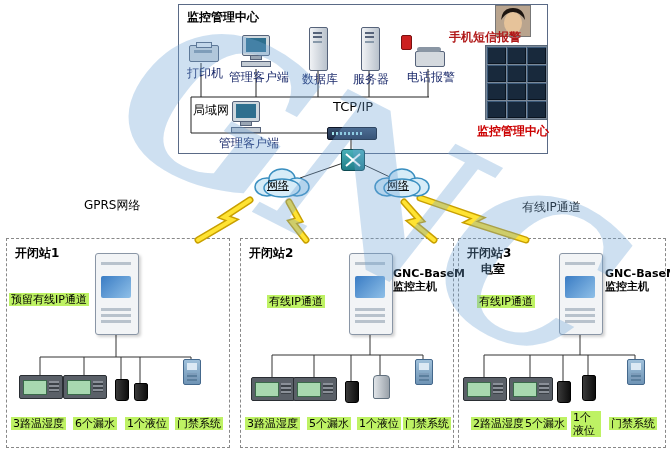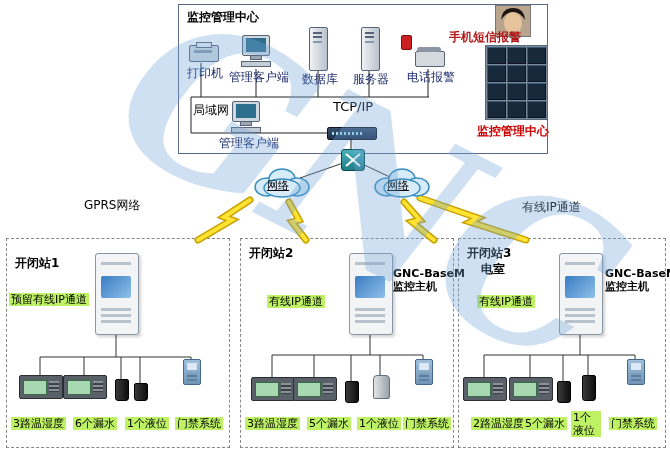--- a/index.html
+++ b/index.html
@@ -212,21 +212,21 @@
       <g stroke="#333" stroke-width="1" fill="none">
         <path d="M109,94 V118"></path>
           <path d="M33,118 H184"></path>
         <path d="M33,118 V136"></path>
           <path d="M77,118 V136"></path>
         <path d="M114,118 V140"></path>
           <path d="M133,118 V144"></path>
         <path d="M184,118 V120"></path>
       </g>
     </svg>
-    <div class="st-title" style="left:8px;top:16px">开闭站1</div>
+    <div class="st-title" style="left:8px;top:6px">开闭站1</div>
     <div class="tag" style="left:2px;top:54px">预留有线IP通道</div>
     <div class="host" style="left:88px;top:14px"></div>
     <div class="lcd" style="left:12px;top:136px"></div>
     <div class="lcd" style="left:56px;top:136px"></div>
     <div class="sensor-b" style="left:108px;top:140px"></div>
     <div class="sensor-b" style="left:127px;top:144px;height:16px"></div>
     <div class="door" style="left:176px;top:120px"></div>
     <div class="tag" style="left:4px;top:178px">3路温湿度</div>
     <div class="tag" style="left:66px;top:178px">6个漏水</div>
     <div class="tag" style="left:118px;top:178px">1个液位</div>

